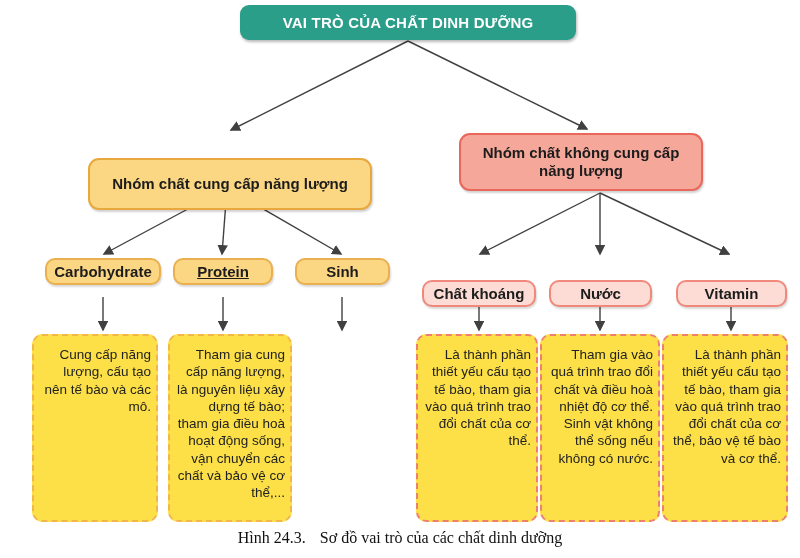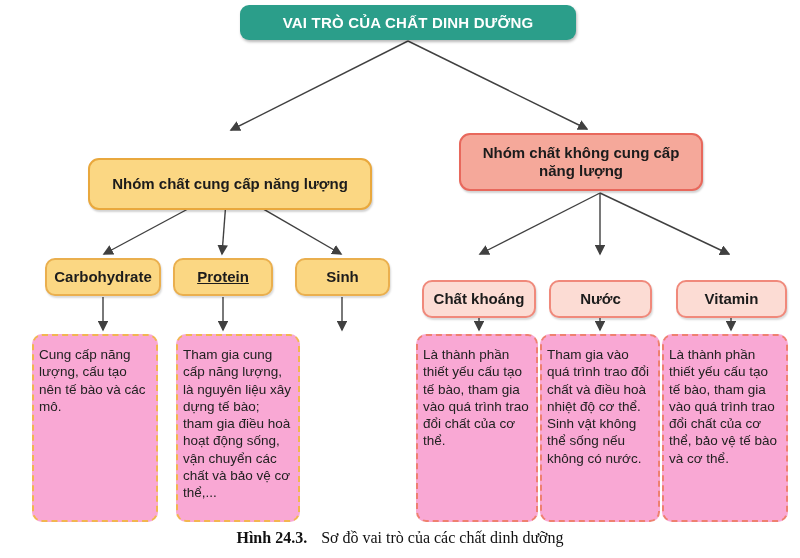--- a/index.html
+++ b/index.html
@@ -48,64 +48,64 @@
     background: #fbd783;
     border: 2.5px solid #e9a83d;
     margin-top: 24px;
   }
   .group-nonenergy {
     left: 459px; top: 133px; width: 244px; height: 58px;
     background: #f5a89a;
     border: 2.5px solid #e8685c;
   }
   .leaf-node {
-    top: 258px; height: 38px;
+    top: 258px; height: 27px;
     border-radius: 10px;
     font-size: 15px;
     box-shadow: 1px 2px 2px rgba(0,0,0,0.15);
   }
   .leaf-yellow { background: #fbd783; border: 2px solid #eaaf4e; }
   .leaf-pink   { background: #fcdcd4; border: 2px solid #f0897b; margin-top: 22px; }
   .leaf-carbohydrate { left: 45px;  width: 116px; }
   .leaf-protein      { left: 173px; width: 100px; text-decoration: underline; }
   .leaf-lipid        { left: 295px; width: 95px;  }
   .leaf-mineral      { left: 422px; width: 114px; }
   .leaf-water        { left: 549px; width: 103px; text-align: center; }
   .leaf-vitamin      { left: 676px; width: 111px; }
   .desc-box {
     position: absolute;
     top: 334px; height: 188px;
-    background: #f9a8d4;
+    background: #fde047;
     border-radius: 10px;
     padding: 10px 5px;
     font-size: 13.5px;
     font-weight: normal;
     color: #222222;
-    text-align: left;
+    text-align: right;
     line-height: 1.28;
     display: flex;
     justify-content: center;
   }
   .desc-yellow { border: 2px dashed #f2b64f; }
   .desc-pink   { border: 2px dashed #ef8070; }
   .desc-1 { left: 32px;  width: 126px; }
-  .desc-2 { left: 176px; width: 124px; }
+  .desc-2 { left: 168px; width: 124px; }
   .desc-3 { left: 292px; width: 120px; }
   .desc-4 { left: 416px; width: 122px; }
   .desc-5 { left: 540px; width: 120px; }
   .desc-6 { left: 662px; width: 126px; }
   .caption {
     position: absolute;
     left: 0; top: 529px; width: 800px;
     text-align: center;
     font-family: "Liberation Serif", serif;
     font-size: 16px;
     color: #111111;
   }
-  .caption .fig-label { font-weight: bold; margin-right: 14px; }
+  .caption .fig-label { font-weight: normal; margin-right: 14px; }
 </style>
 </head>
 <body>
 
 <div class="canvas">
 
   <svg class="connector-layer" viewBox="0 0 800 558" xmlns="http://www.w3.org/2000/svg">
     <defs>
       <marker id="arrow" viewBox="0 0 10 10" refX="8.5" refY="5" markerWidth="7.5" markerHeight="7.5" orient="auto-start-reverse">
         <path d="M0,0 L10,5 L0,10 z" fill="#404040"></path>

